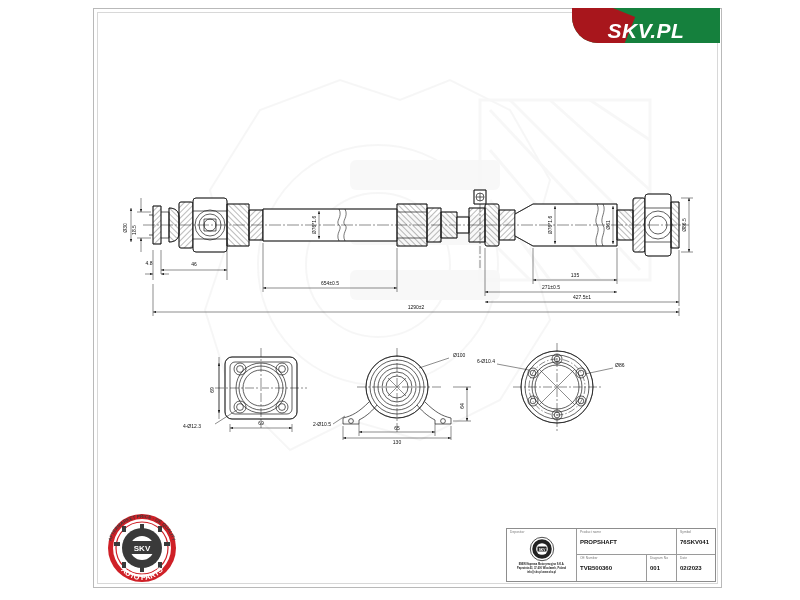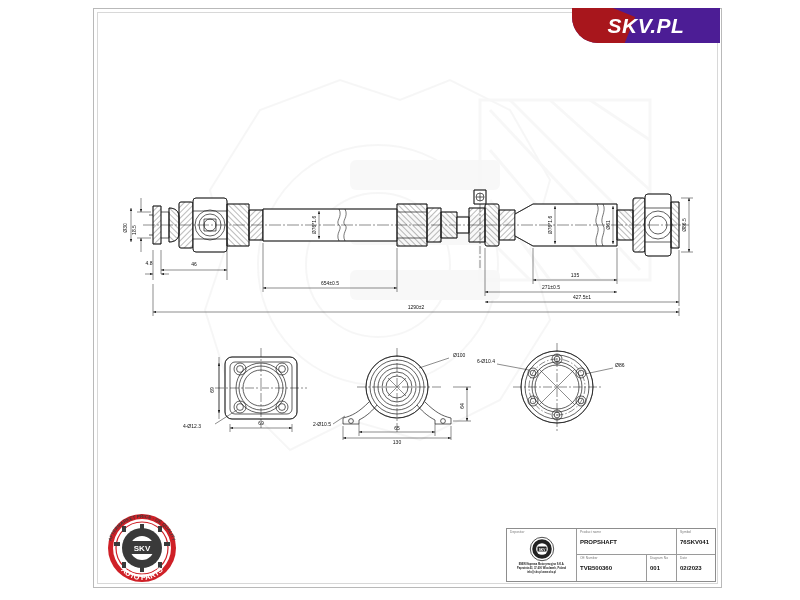--- a/index.html
+++ b/index.html
@@ -4,22 +4,22 @@
 <style>
   html,body{margin:0;padding:0;background:#fff;}
   body{width:800px;height:600px;overflow:hidden;font-family:"Liberation Sans",sans-serif;color:#1a1a1a;}
   .sheet{position:relative;width:800px;height:600px;background:#fff;}
 
   
   .frame-outer{position:absolute;left:93px;top:8px;width:627px;height:578px;border:1px solid #b9b9b9;}
   .frame-inner{position:absolute;left:97px;top:12px;width:619px;height:570px;border:1px solid #d8d8d8;}
 
   
-  .brand{position:absolute;left:572px;top:8px;width:148px;height:35px;background:#4c1d95;
-         border-bottom-left-radius:26px;display:flex;align-items:center;justify-content:center;overflow:hidden;}
+  .brand{position:absolute;left:572px;top:8px;width:148px;height:35px;background:#15803d;
+         border-bottom-left-radius:26px;display:flex;align-items:flex-end;justify-content:center;overflow:hidden;}
   .brand::before{content:"";position:absolute;left:-14px;top:-6px;width:70px;height:52px;
          background:#a8161c;transform:rotate(22deg);}
   .brand span{position:relative;color:#fff;font-weight:bold;font-style:italic;font-size:21px;letter-spacing:.5px;
          font-family:"Liberation Sans",sans-serif;}
 
   
   .wm{position:absolute;left:150px;top:40px;width:520px;height:470px;pointer-events:none;opacity:.5;}
 
   
   .dwg{position:absolute;left:97px;top:12px;width:619px;height:570px;}

